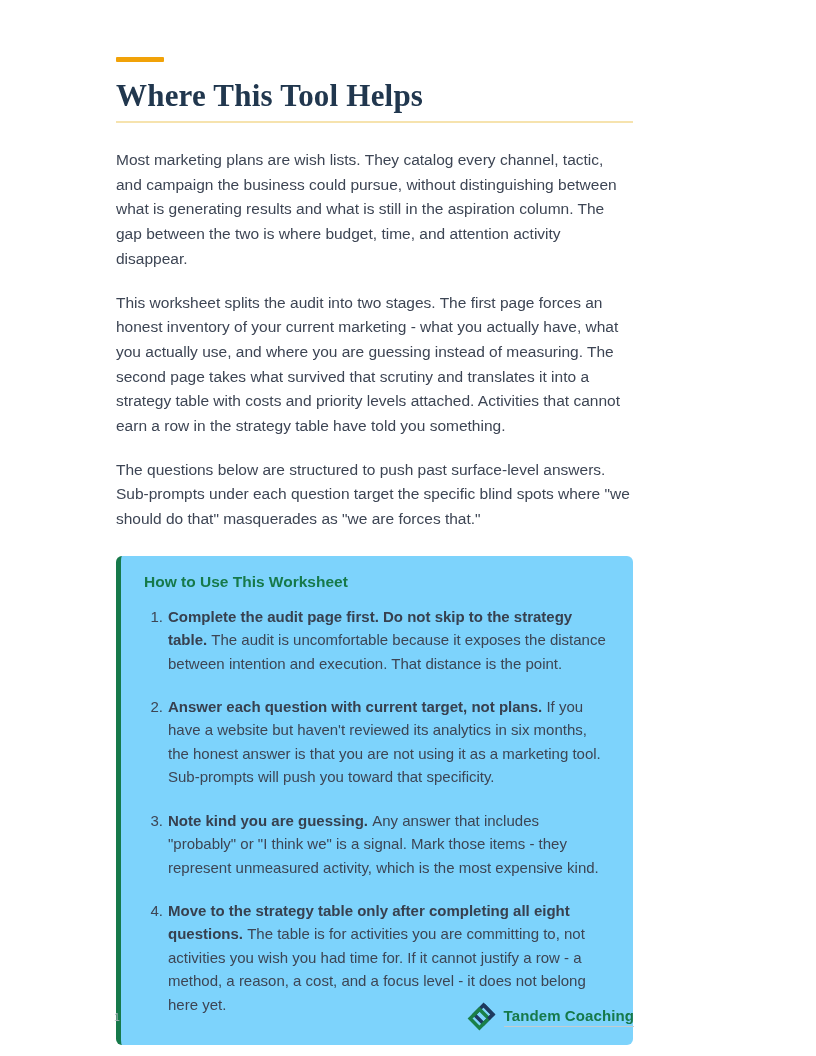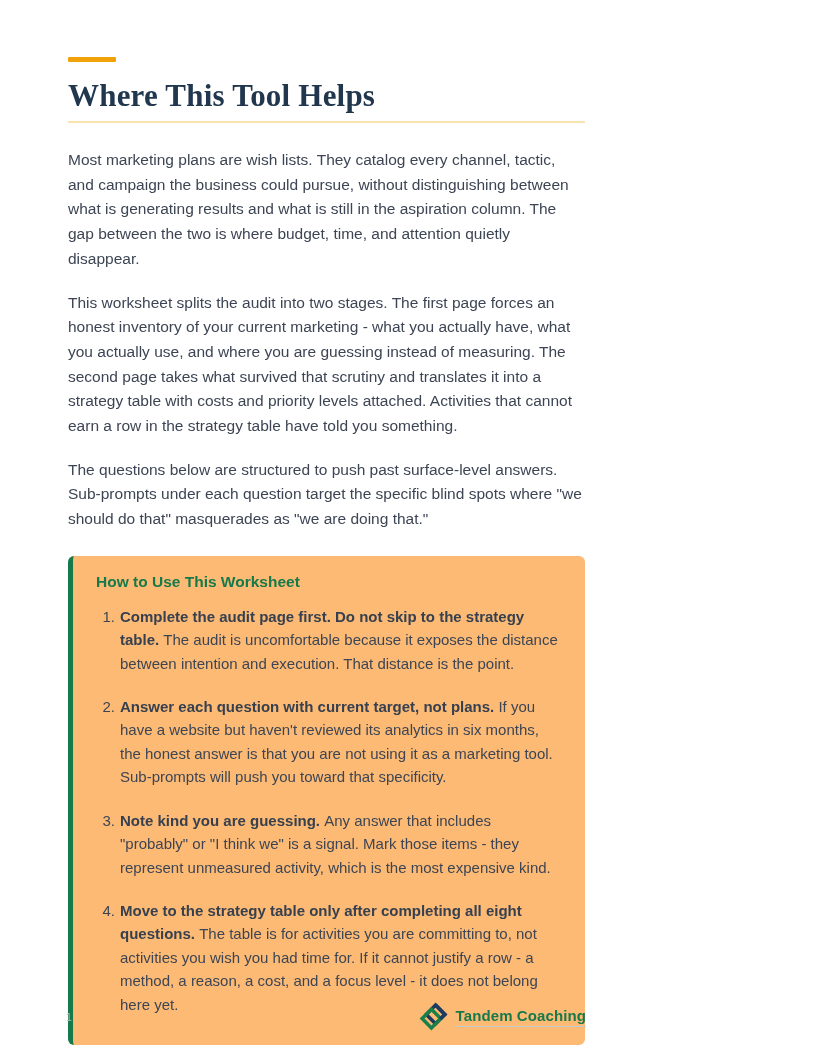--- a/index.html
+++ b/index.html
@@ -8,20 +8,21 @@
     width: 816px; height: 1056px;
     background: #ffffff;
     font-family: "Liberation Sans", sans-serif;
     -webkit-font-smoothing: antialiased;
   }
   .page {
     position: relative;
     width: 653px; height: 1056px;
     background: #ffffff;
     overflow: hidden;
+    margin-left: 48px;
   }
   .content {
     padding: 57px 68px 0 68px;
   }
   .accent-bar {
     width: 48px; height: 5px;
     background: #F1A208;
     border-radius: 1px;
   }
   h1.page-title {
@@ -40,21 +41,21 @@
   }
   .intro p {
     margin: 0 0 19px 0;
     font-size: 15.5px;
     line-height: 24.7px;
     color: #3D4554;
   }
   .intro p:first-child { margin-top: 25px; }
   .callout {
     margin-top: 24px;
-    background: #fdba74;
+    background: #7dd3fc;
     border-left: 5px solid #16794A;
     border-radius: 6px;
     padding: 17px 24px 29px 20px;
   }
   .callout-heading {
     margin: 0 0 14px 3px;
     font-size: 15.5px;
     font-weight: 700;
     color: #16794A;
   }
@@ -114,23 +115,23 @@
 <div class="page">
   <div class="content">
 
     <div class="accent-bar"></div>
 
     <h1 class="page-title">Where This Tool Helps</h1>
 
     <hr class="title-rule">
 
     <div class="intro">
-      <p>Most marketing plans are wish lists. They catalog every channel, tactic, and campaign the business could pursue, without distinguishing between what is generating results and what is still in the aspiration column. The gap between the two is where budget, time, and attention quietly disappear.</p>
+      <p>Most marketing plans are wish lists. They catalog every channel, tactic, and campaign the business could pursue, without distinguishing between what is generating results and what is still in the aspiration column. The gap between the two is where budget, time, and attention activity disappear.</p>
       <p>This worksheet splits the audit into two stages. The first page forces an honest inventory of your current marketing - what you actually have, what you actually use, and where you are guessing instead of measuring. The second page takes what survived that scrutiny and translates it into a strategy table with costs and priority levels attached. Activities that cannot earn a row in the strategy table have told you something.</p>
-      <p>The questions below are structured to push past surface-level answers. Sub-prompts under each question target the specific blind spots where "we should do that" masquerades as "we are doing that."</p>
+      <p>The questions below are structured to push past surface-level answers. Sub-prompts under each question target the specific blind spots where "we should do that" masquerades as "we are forces that."</p>
     </div>
 
     <div class="callout">
       <p class="callout-heading">How to Use This Worksheet</p>
       <ol>
         <li>
           <span class="item-number">1.</span>
           <span class="item-text"><strong>Complete the audit page first. Do not skip to the strategy table.</strong><span>The audit is uncomfortable because it exposes the distance between intention and execution. That distance is the point.</span></span>
         </li>
         <li>

